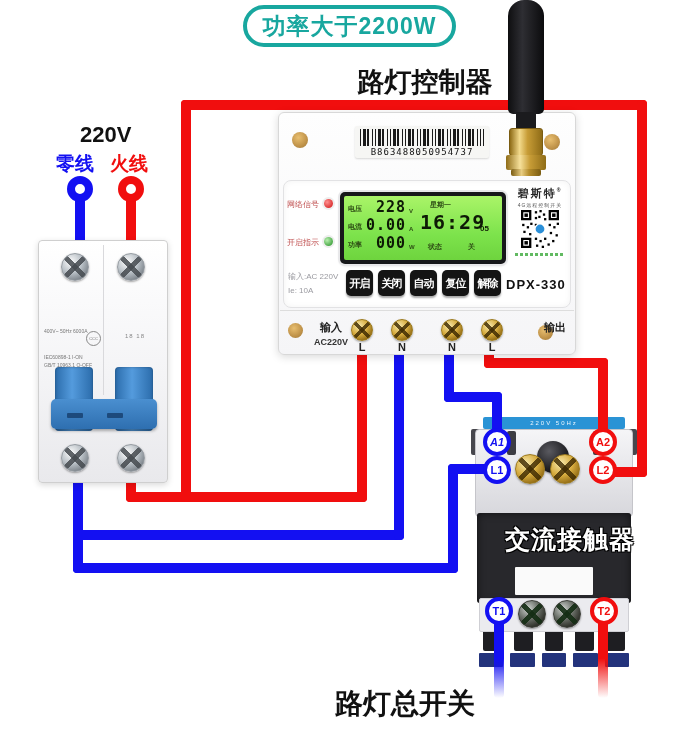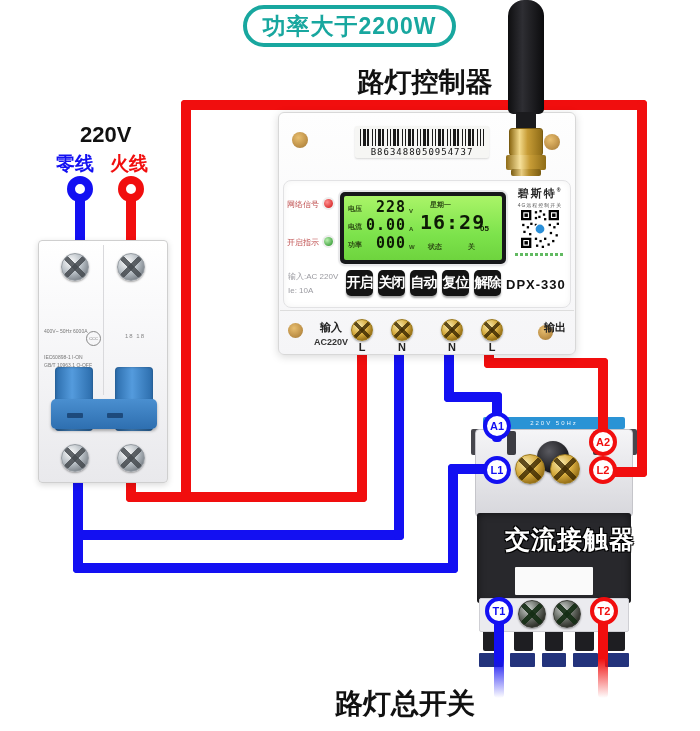--- a/index.html
+++ b/index.html
@@ -117,21 +117,21 @@
   .brandbox { position: absolute; left: 510px; top: 186px; width: 60px; text-align: center; z-index: 3; }
   .brand { font-size: 11px; font-weight: bold; color: #222; letter-spacing: 2px; }
   .brand sup { font-size: 5px; }
   .brand-sub { font-size: 5px; color: #555; letter-spacing: 1px; margin-top: 1px; }
   .qr { margin: 2px auto 0; width: 38px; height: 38px; }
   .qr-cap { margin: 1px auto 0; width: 50px; height: 3px; opacity: .8;
       background: repeating-linear-gradient(90deg, #3aa83a 0 3px, transparent 3px 5px); }
 
   .spec-sm { position: absolute; font-size: 8px; color: #9a9aa0; z-index: 3; }
   .dev-btn { position: absolute; top: 270px; width: 27px; height: 26px; background: #141414; color: #fff;
-      border-radius: 5px; font-size: 14px; font-weight: bold; display: flex; align-items: center; justify-content: center;
+      border-radius: 5px; font-size: 11px; font-weight: bold; display: flex; align-items: center; justify-content: center;
       z-index: 3; box-shadow: 0 2px 2px rgba(0,0,0,.35); letter-spacing: -1px; }
   .model { position: absolute; left: 506px; top: 277px; font-size: 13px; font-weight: bold; color: #111;
       letter-spacing: 1px; z-index: 3; }
   .tstrip-line { position: absolute; left: 280px; top: 310px; width: 294px; height: 1px; background: #ddd; z-index: 3; }
   .tb-label { position: absolute; font-size: 11px; font-weight: bold; color: #222; z-index: 3; }
   .tb-sub { position: absolute; font-size: 9px; font-weight: bold; color: #333; z-index: 3; }
   .t-letter { position: absolute; width: 22px; text-align: center; font-size: 11px; font-weight: bold; color: #222; z-index: 3; }
 
   
   .contactor { position: absolute; left: 473px; top: 415px; width: 162px; height: 258px; z-index: 2; }
@@ -362,21 +362,21 @@
     </div>
     <div class="ct-caps">
       <div></div>
       <div></div>
       <div></div>
       <div></div>
       <div></div>
     </div>
   </div>
 
-  <div class="term-circle blue" style="left:483px; top:412px;">A1</div>
+  <div class="term-circle blue" style="left:483px; top:428px;font-style:italic;">A1</div>
   <div class="term-circle red" style="left:589px; top:428px;">A2</div>
   <div class="term-circle blue" style="left:483px; top:456px;">L1</div>
   <div class="term-circle red" style="left:589px; top:456px;">L2</div>
   <div class="term-circle blue" style="left:485px; top:597px;">T1</div>
   <div class="term-circle red" style="left:590px; top:597px;">T2</div>
 
   <div class="bottom-title">路灯总开关</div>
 
 </div>
 

